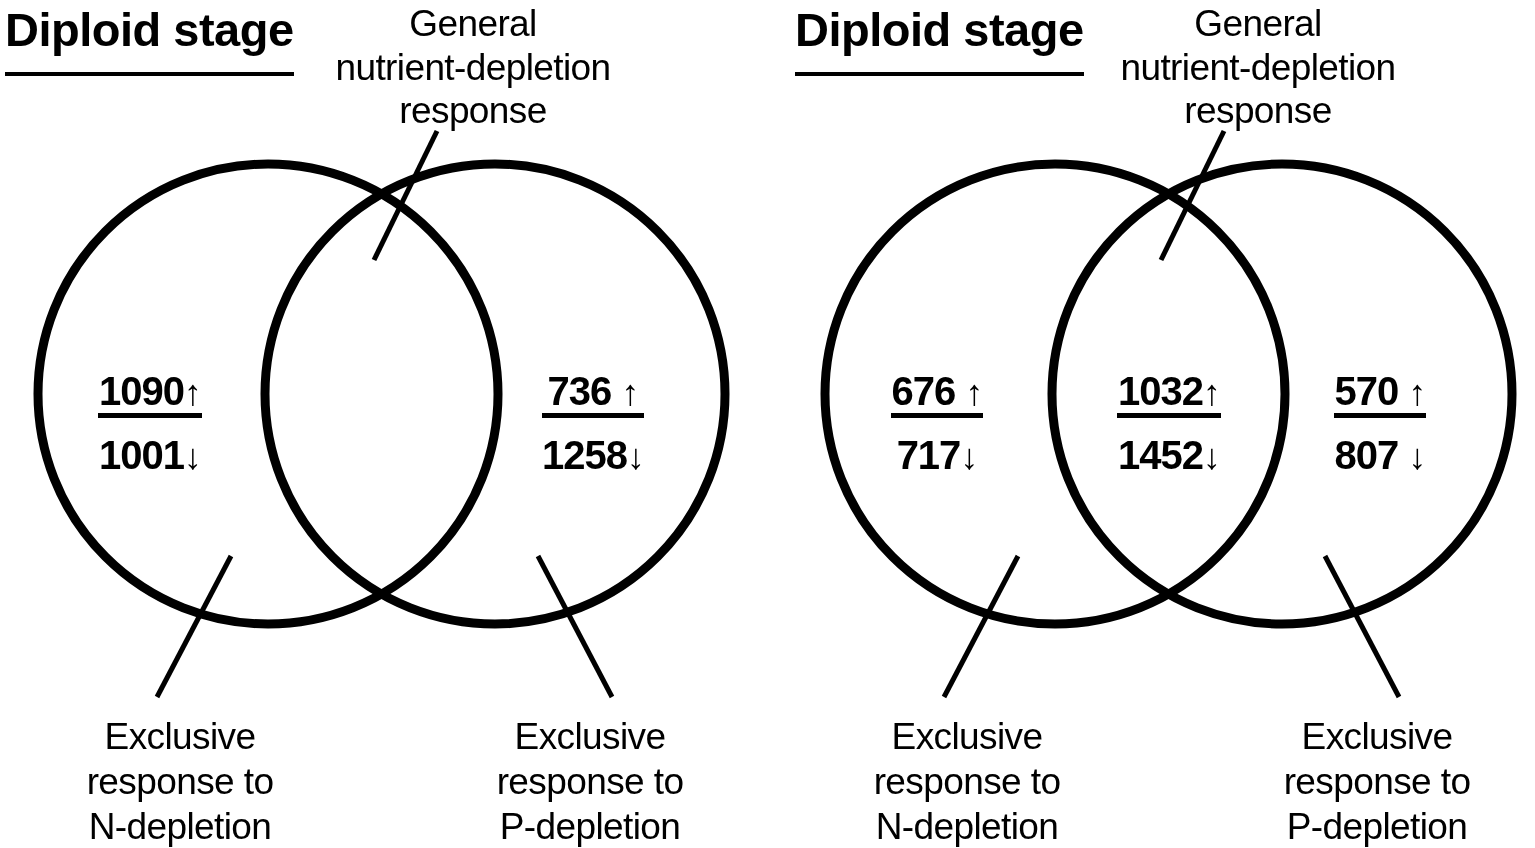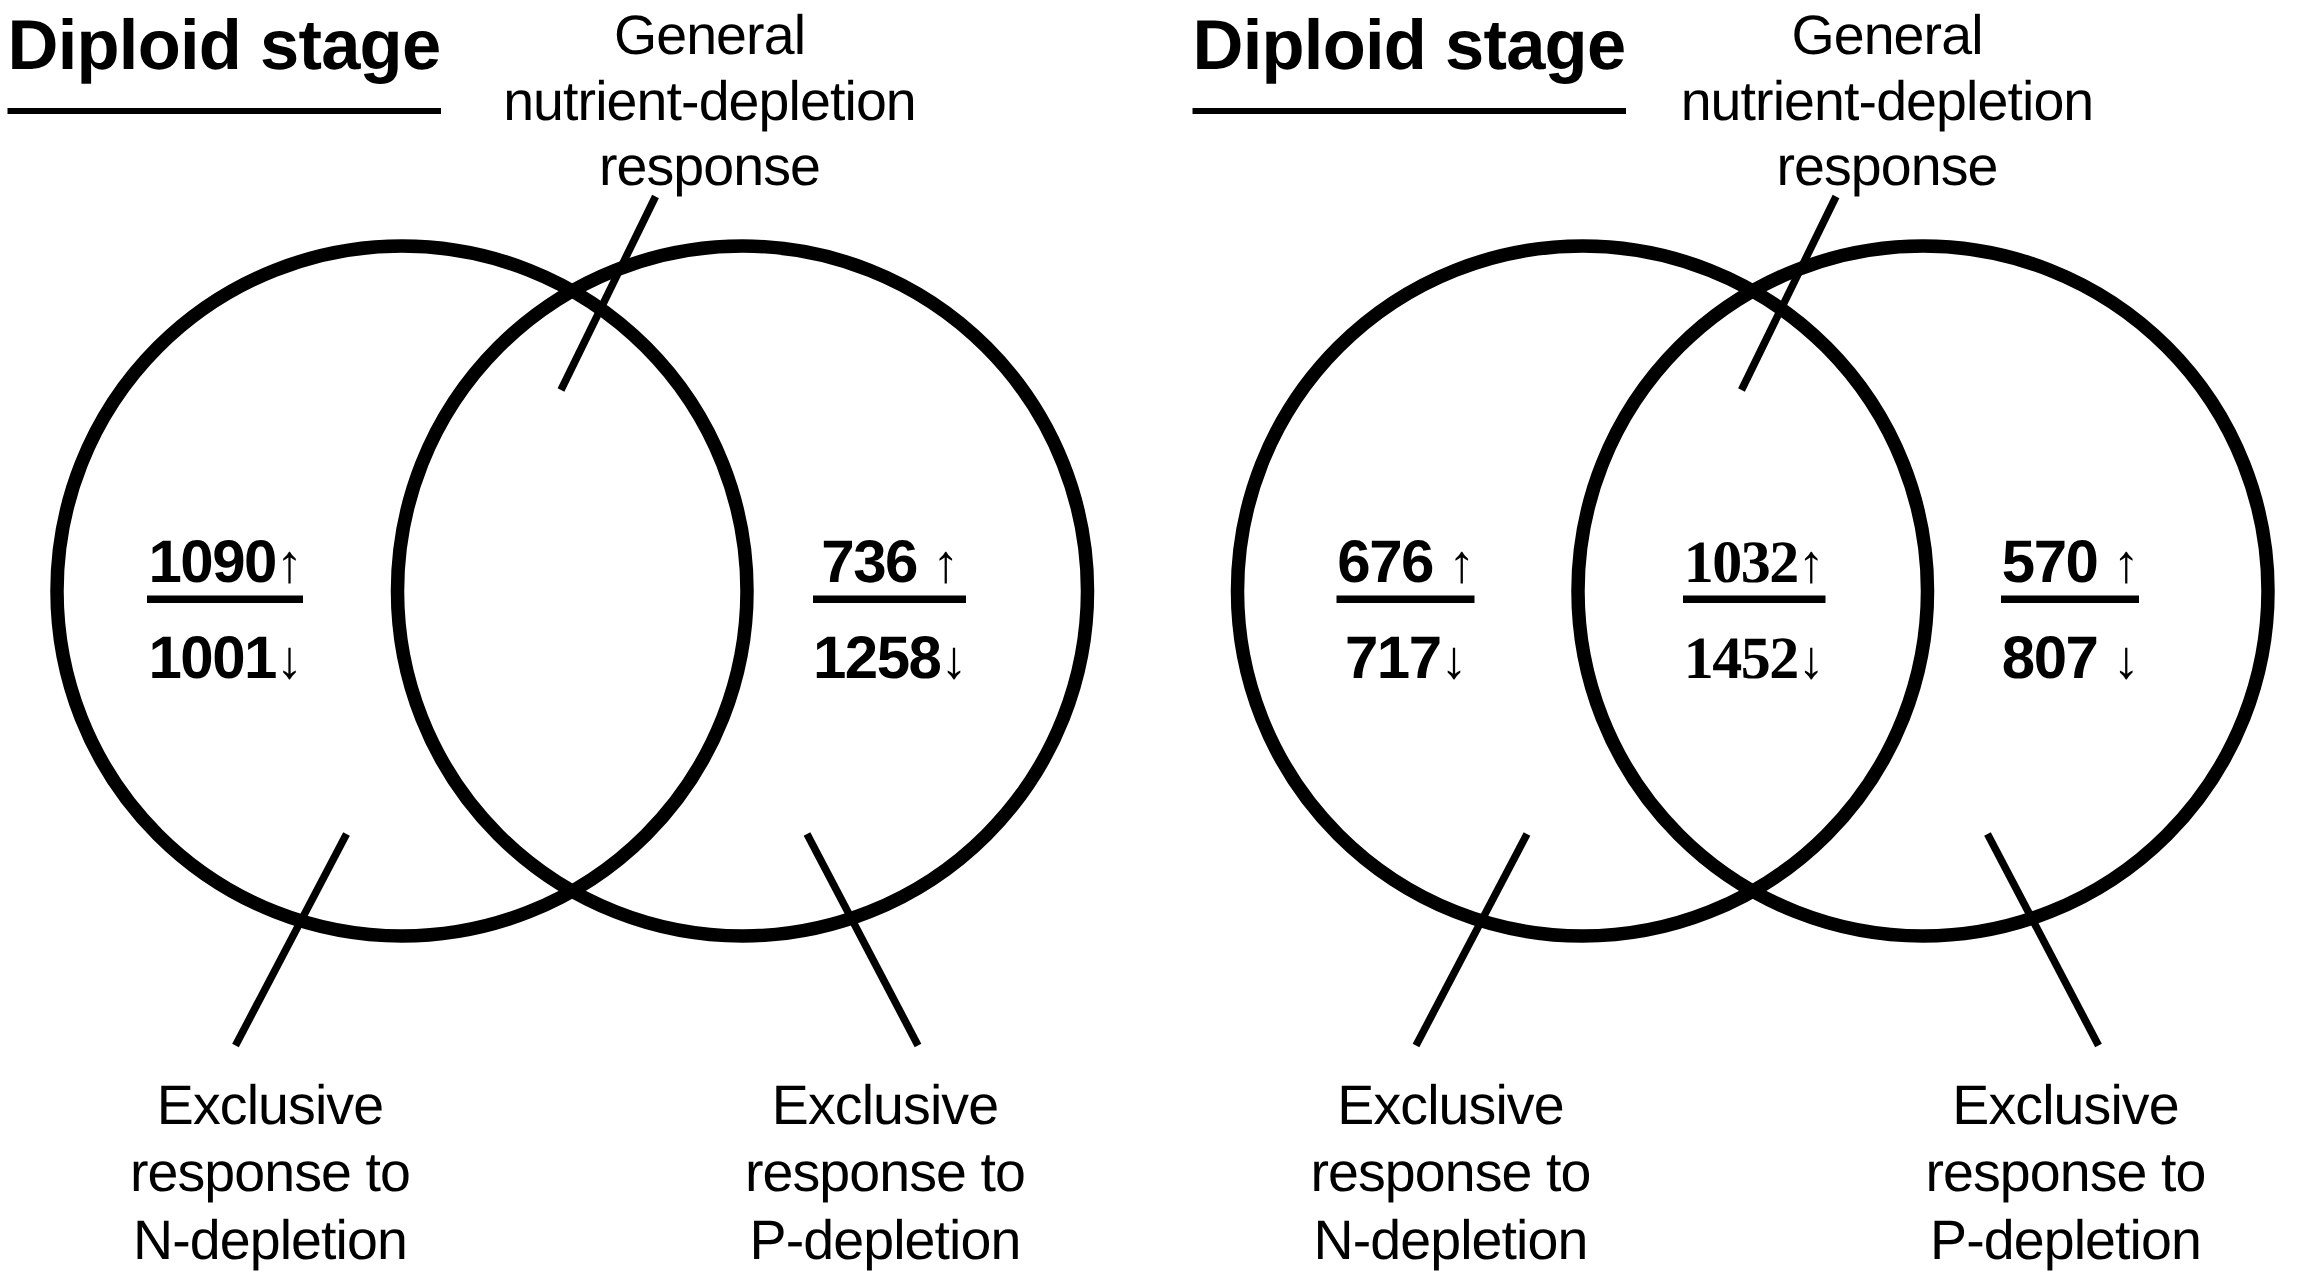--- a/index.html
+++ b/index.html
@@ -73,20 +73,21 @@
   }
   .frac {
     display: inline-block;
     text-align: center;
   }
   .frac .num {
     display: block;
     padding: 0 1px 2px 1px;
     border-bottom: 5px solid #000;
     white-space: nowrap;
+    margin-top: 16px;
   }
   .frac .den {
     display: block;
     padding-top: 17px;
     white-space: nowrap;
   }
   .arrow {
     font-weight: 400;
     font-size: 36px;
   }
@@ -170,21 +171,21 @@
       <line x1="535" y1="556" x2="609" y2="697" stroke="#000" stroke-width="5"></line>
     </svg>
 
     <div class="region-value" style="left:42px; top:355px;">
       <span class="frac">
         <span class="num"><span>676</span>&nbsp;<span class="arrow">↑</span></span>
         <span class="den"><span>717</span><span class="arrow">↓</span></span>
       </span>
     </div>
 
-    <div class="region-value" style="left:274px; top:355px;font-family:Liberation Serif, serif;">
+    <div class="region-value" style="left:274px; top:355px;">
       <span class="frac">
         <span class="num"><span>1032</span><span class="arrow">↑</span></span>
         <span class="den"><span>1452</span><span class="arrow">↓</span></span>
       </span>
     </div>
 
     <div class="region-value" style="left:485px; top:355px;">
       <span class="frac">
         <span class="num"><span>570</span>&nbsp;<span class="arrow">↑</span></span>
         <span class="den"><span>807</span>&nbsp;<span class="arrow">↓</span></span>

